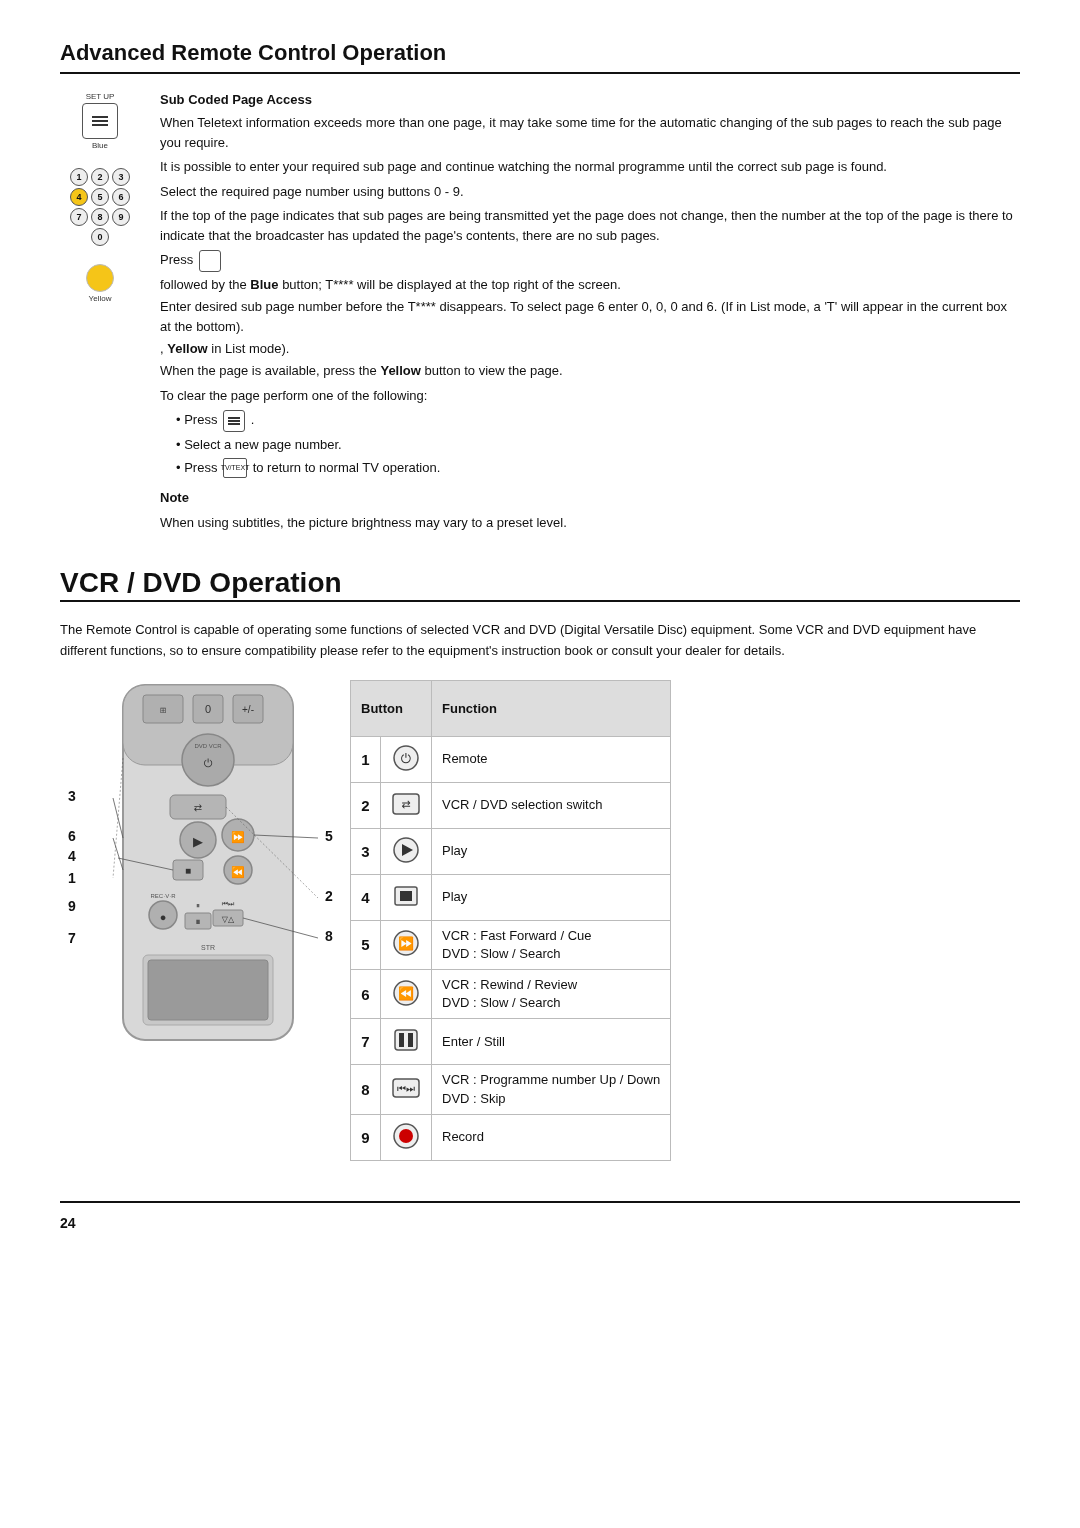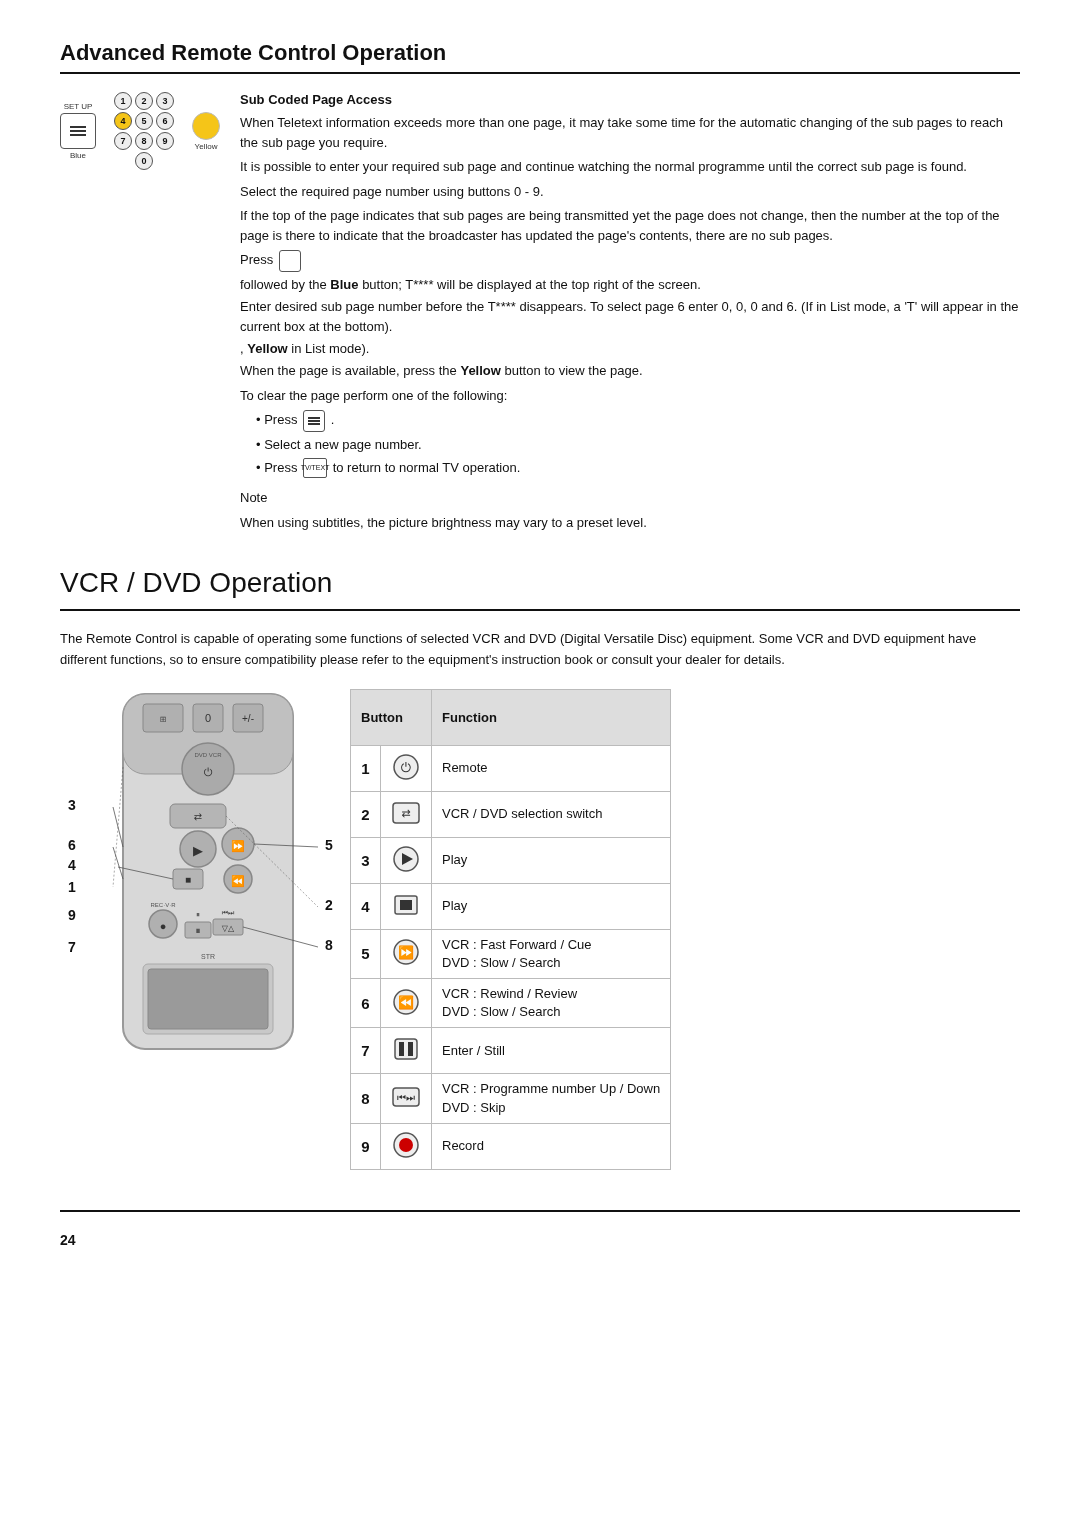--- a/index.html
+++ b/index.html
@@ -15,37 +15,38 @@
     h1.section-title {
       font-size: 22px;
       font-weight: bold;
       text-align: left;
       border-bottom: 2px solid #111;
       padding-bottom: 6px;
       margin-bottom: 18px;
     }
     h2.section-title2 {
       font-size: 28px;
-      font-weight: normal;
+      font-weight: bold;
       border-bottom: 2px solid #111;
-      padding-bottom: 10px;
+      padding-bottom: 1px;
       margin-bottom: 18px;
     }
     .section1 { margin-bottom: 30px; }
     .section2 { margin-bottom: 30px; }
 
     
     .sub-coded-layout {
       display: flex;
       flex-direction: row;
       gap: 20px;
       align-items: flex-start;
     }
     .left-icons {
       display: flex;
+      flex-direction: column;
       align-items: center;
       gap: 18px;
       min-width: 80px;
       padding-top: 0px;
     }
     .right-text {
       flex: 1;
     }
     .right-text h3 {
       font-size: 13px;
@@ -65,21 +66,21 @@
       line-height: 1.5;
       list-style: none;
     }
     .right-text ul li::before {
       content: "• ";
     }
     .note-section {
       margin-top: 10px;
     }
     .note-section strong {
-      font-weight: normal;
+      font-weight: bold;
     }
 
     
     .remote-icon {
       display: flex;
       flex-direction: column;
       align-items: center;
       font-size: 9px;
       color: #333;
     }
@@ -225,21 +226,21 @@
       text-align: center;
     }
     .vcr-table .btn-func {
       line-height: 1.4;
     }
 
     
     .page-footer {
       margin-top: 40px;
       border-top: 2px solid #111;
-      padding-top: 20px;
+      padding-top: 12px;
       font-size: 14px;
       font-weight: bold;
     }
   </style>
 </head>
 <body>
 
 <div class="section1">
   <h1 class="section-title">Advanced Remote Control Operation</h1>
 

